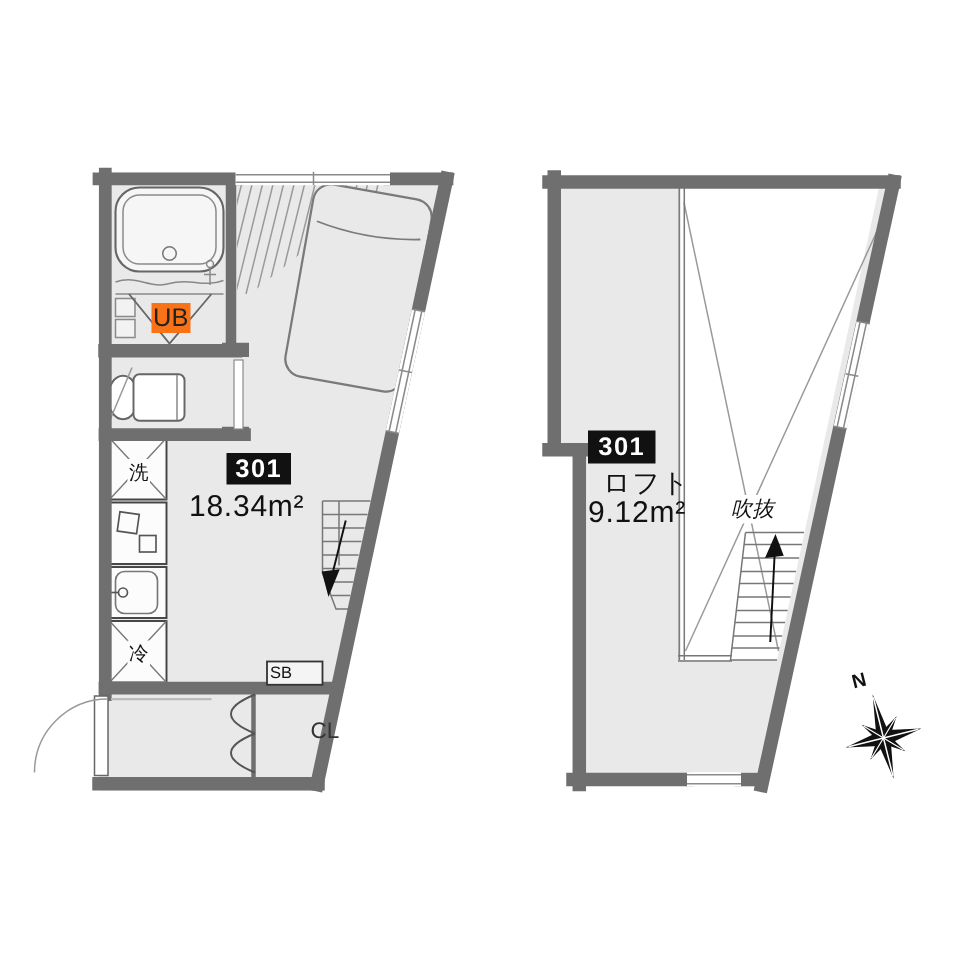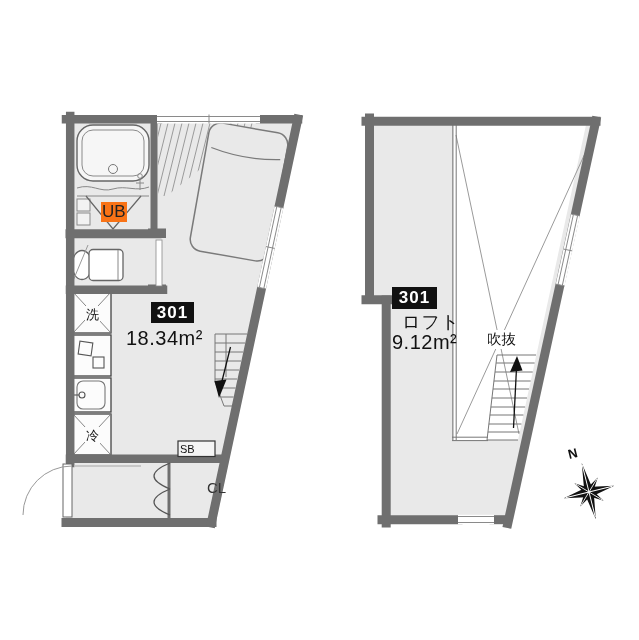--- a/index.html
+++ b/index.html
@@ -177,17 +177,17 @@
 <div class="lbl area center" style="left:126px;top:327px;width:90px;">18.34m²</div>
 <div class="lbl" style="left:101px;top:202px;font-size:17px;color:#222;background:#f97316;padding:0 1px;">UB</div>
 <div class="lbl" style="left:85px;top:306px;font-size:13px;background:#fcfcfc;padding:0 1px;">洗</div>
 <div class="lbl" style="left:85px;top:427px;font-size:13px;background:#fcfcfc;padding:0 1px;">冷</div>
 <div class="lbl center" style="left:180px;top:442.5px;width:35px;font-size:11px;">SB</div>
 <div class="lbl center" style="left:180px;top:479px;width:28px;font-size:15px;color:#333;margin-left:27px;">CL</div>
 
 <div class="lbl badge" style="left:392px;top:286.5px;width:45px;height:22px;line-height:22px;">301</div>
 <div class="lbl" style="left:402px;top:310px;font-size:18px;letter-spacing:1px;">ロフト</div>
 <div class="lbl area center" style="left:392px;top:331px;width:80px;">9.12m²</div>
-<div class="lbl" style="left:486px;top:330px;font-size:14.5px;background:#fff;padding:0 1px;">吹抜</div>
+<div class="lbl" style="left:486px;top:330px;font-size:14.5px;background:#fff;padding:0 1px;font-style:italic;">吹抜</div>
 
 <div class="lbl" style="left:568px;top:446px;font-size:13px;font-weight:bold;transform:rotate(-14deg);">N</div>
 
 </div>
 
 </body></html>

